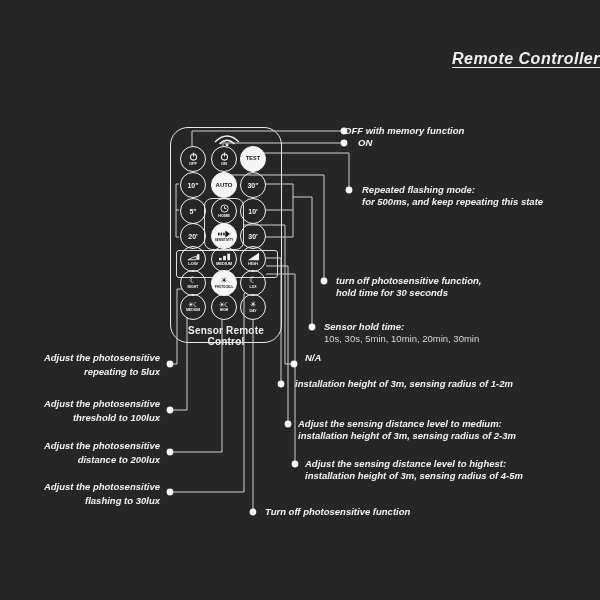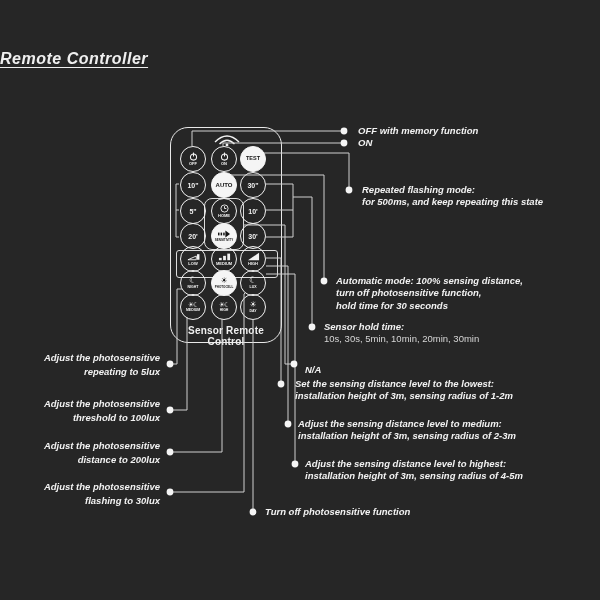--- a/index.html
+++ b/index.html
@@ -4,21 +4,21 @@
 <style>
   html,body{margin:0;padding:0;}
   body{
     width:600px;height:600px;position:relative;overflow:hidden;
     background:#262626;
     font-family:"Liberation Sans", sans-serif;
     color:#f2f2f2;
   }
   .abs{position:absolute;}
   
-  #title-wrap{left:0;top:50px;width:600px;text-align:left;}
+  #title-wrap{left:0;top:50px;width:600px;text-align:right;}
   #page-title{
     display:inline-block;font-size:16px;font-weight:bold;font-style:italic;
     letter-spacing:.5px;text-decoration:underline;text-underline-offset:3px;color:#efefef;
   }
   
   #remote{
     left:170px;top:127px;width:112px;height:216px;box-sizing:border-box;
     border:1.5px solid #e9e9e9;border-radius:18px;background:#262626;z-index:2;
   }
   .grp-box{
@@ -215,44 +215,42 @@
     <circle cx="288" cy="424" r="3.4"></circle>
     <circle cx="295" cy="464" r="3.4"></circle>
     <circle cx="253" cy="512" r="3.4"></circle>
     <circle cx="170" cy="364" r="3.4"></circle>
     <circle cx="170" cy="410" r="3.4"></circle>
     <circle cx="170" cy="452" r="3.4"></circle>
     <circle cx="170" cy="492" r="3.4"></circle>
   </g>
 </svg>
 
-<div class="ann" style="left:358px;top:125px;">
+<div class="ann" style="left:344px;top:125px;">
   <span>OFF with memory function</span>
 </div>
 <div class="ann" style="left:358px;top:137px;">
   <span>ON</span>
 </div>
 <div class="ann" style="left:362px;top:184px;">
   <span>Repeated flashing mode:</span>
   <span>for 500ms, and keep repeating this state</span>
 </div>
 <div class="ann" style="left:336px;top:275px;">
-  <span>Automatic mode: 100% sensing distance,</span>
   <span>turn off photosensitive function,</span>
   <span>hold time for 30 seconds</span>
 </div>
 <div class="ann" style="left:324px;top:321px;">
   <span>Sensor hold time:</span>
   <span class="sub">10s, 30s, 5min, 10min, 20min, 30min</span>
 </div>
-<div class="ann" style="left:305px;top:364px;">
+<div class="ann" style="left:305px;top:352px;">
   <span>N/A</span>
 </div>
 <div class="ann" style="left:295px;top:378px;">
-  <span>Set the sensing distance level to the lowest:</span>
   <span>installation height of 3m, sensing radius of 1-2m</span>
 </div>
 <div class="ann" style="left:298px;top:418px;">
   <span>Adjust the sensing distance level to medium:</span>
   <span>installation height of 3m, sensing radius of 2-3m</span>
 </div>
 <div class="ann" style="left:305px;top:458px;">
   <span>Adjust the sensing distance level to highest:</span>
   <span>installation height of 3m, sensing radius of 4-5m</span>
 </div>

